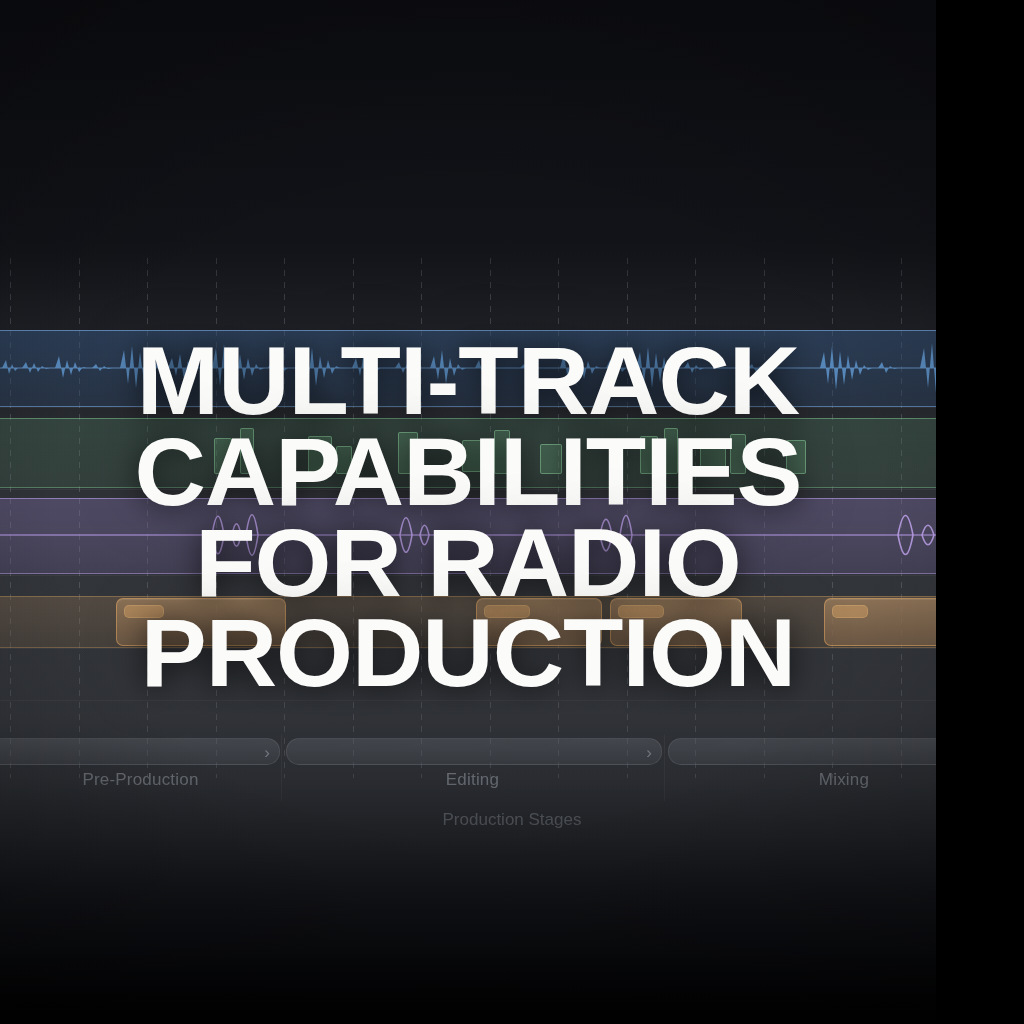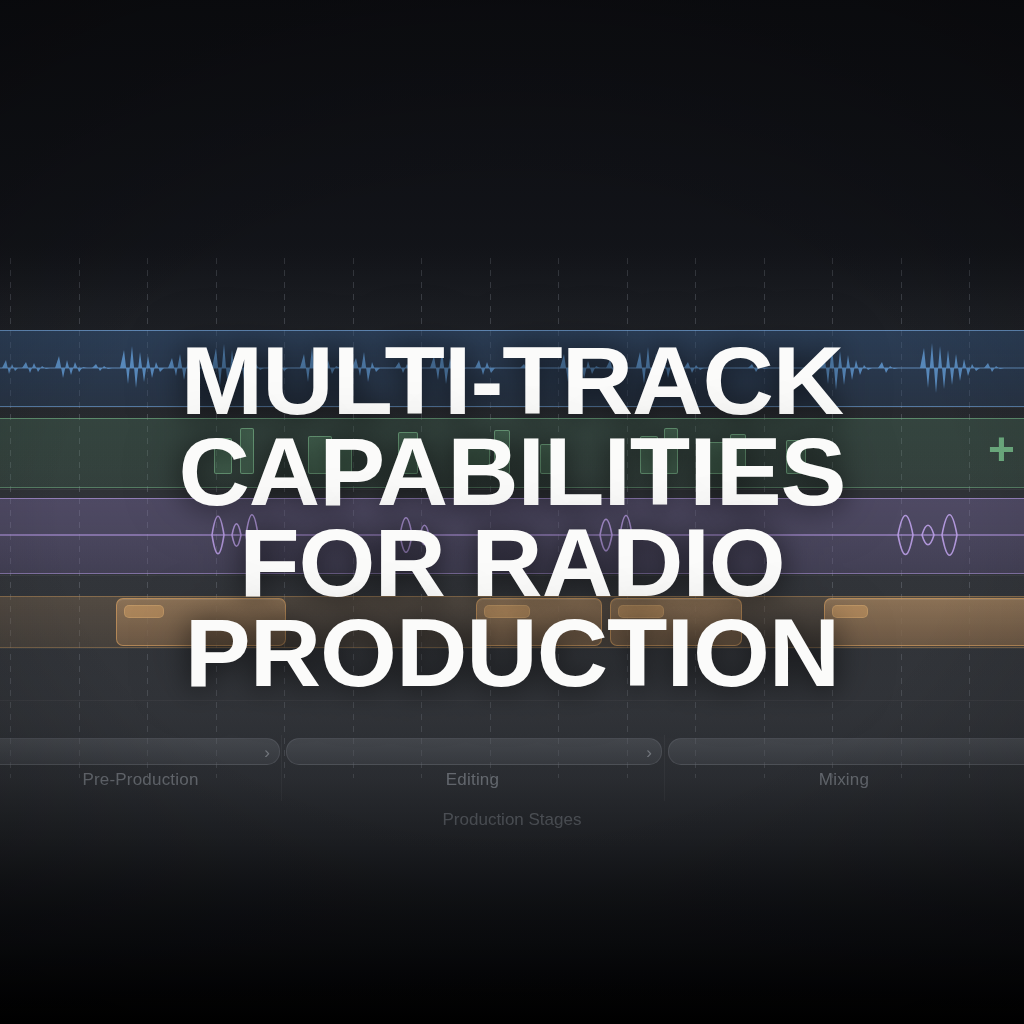--- a/index.html
+++ b/index.html
@@ -1,19 +1,19 @@
 <!DOCTYPE html>
 <html><head>
 <meta charset="utf-8">
 <style>
   html,body{margin:0;padding:0;background:#000;}
   body{width:1024px;height:1024px;overflow:hidden;
        font-family:"Liberation Sans","DejaVu Sans",sans-serif;}
 
-  #stage{position:relative;width:1024px;height:1024px;overflow:hidden;
+  #stage{position:relative;width:936px;height:1024px;overflow:hidden;
          background:#15171c;}
 
   
   .daw{position:absolute;left:0;top:0;width:1024px;height:1024px;}
 
   .daw-bg{position:absolute;inset:0;
     background:
       linear-gradient(180deg,#14161b 0%,#14161b 24%,#2e3136 46%,#3b3e43 70%,#303337 82%,#1a1c20 92%,#050507 100%);}
 
   

